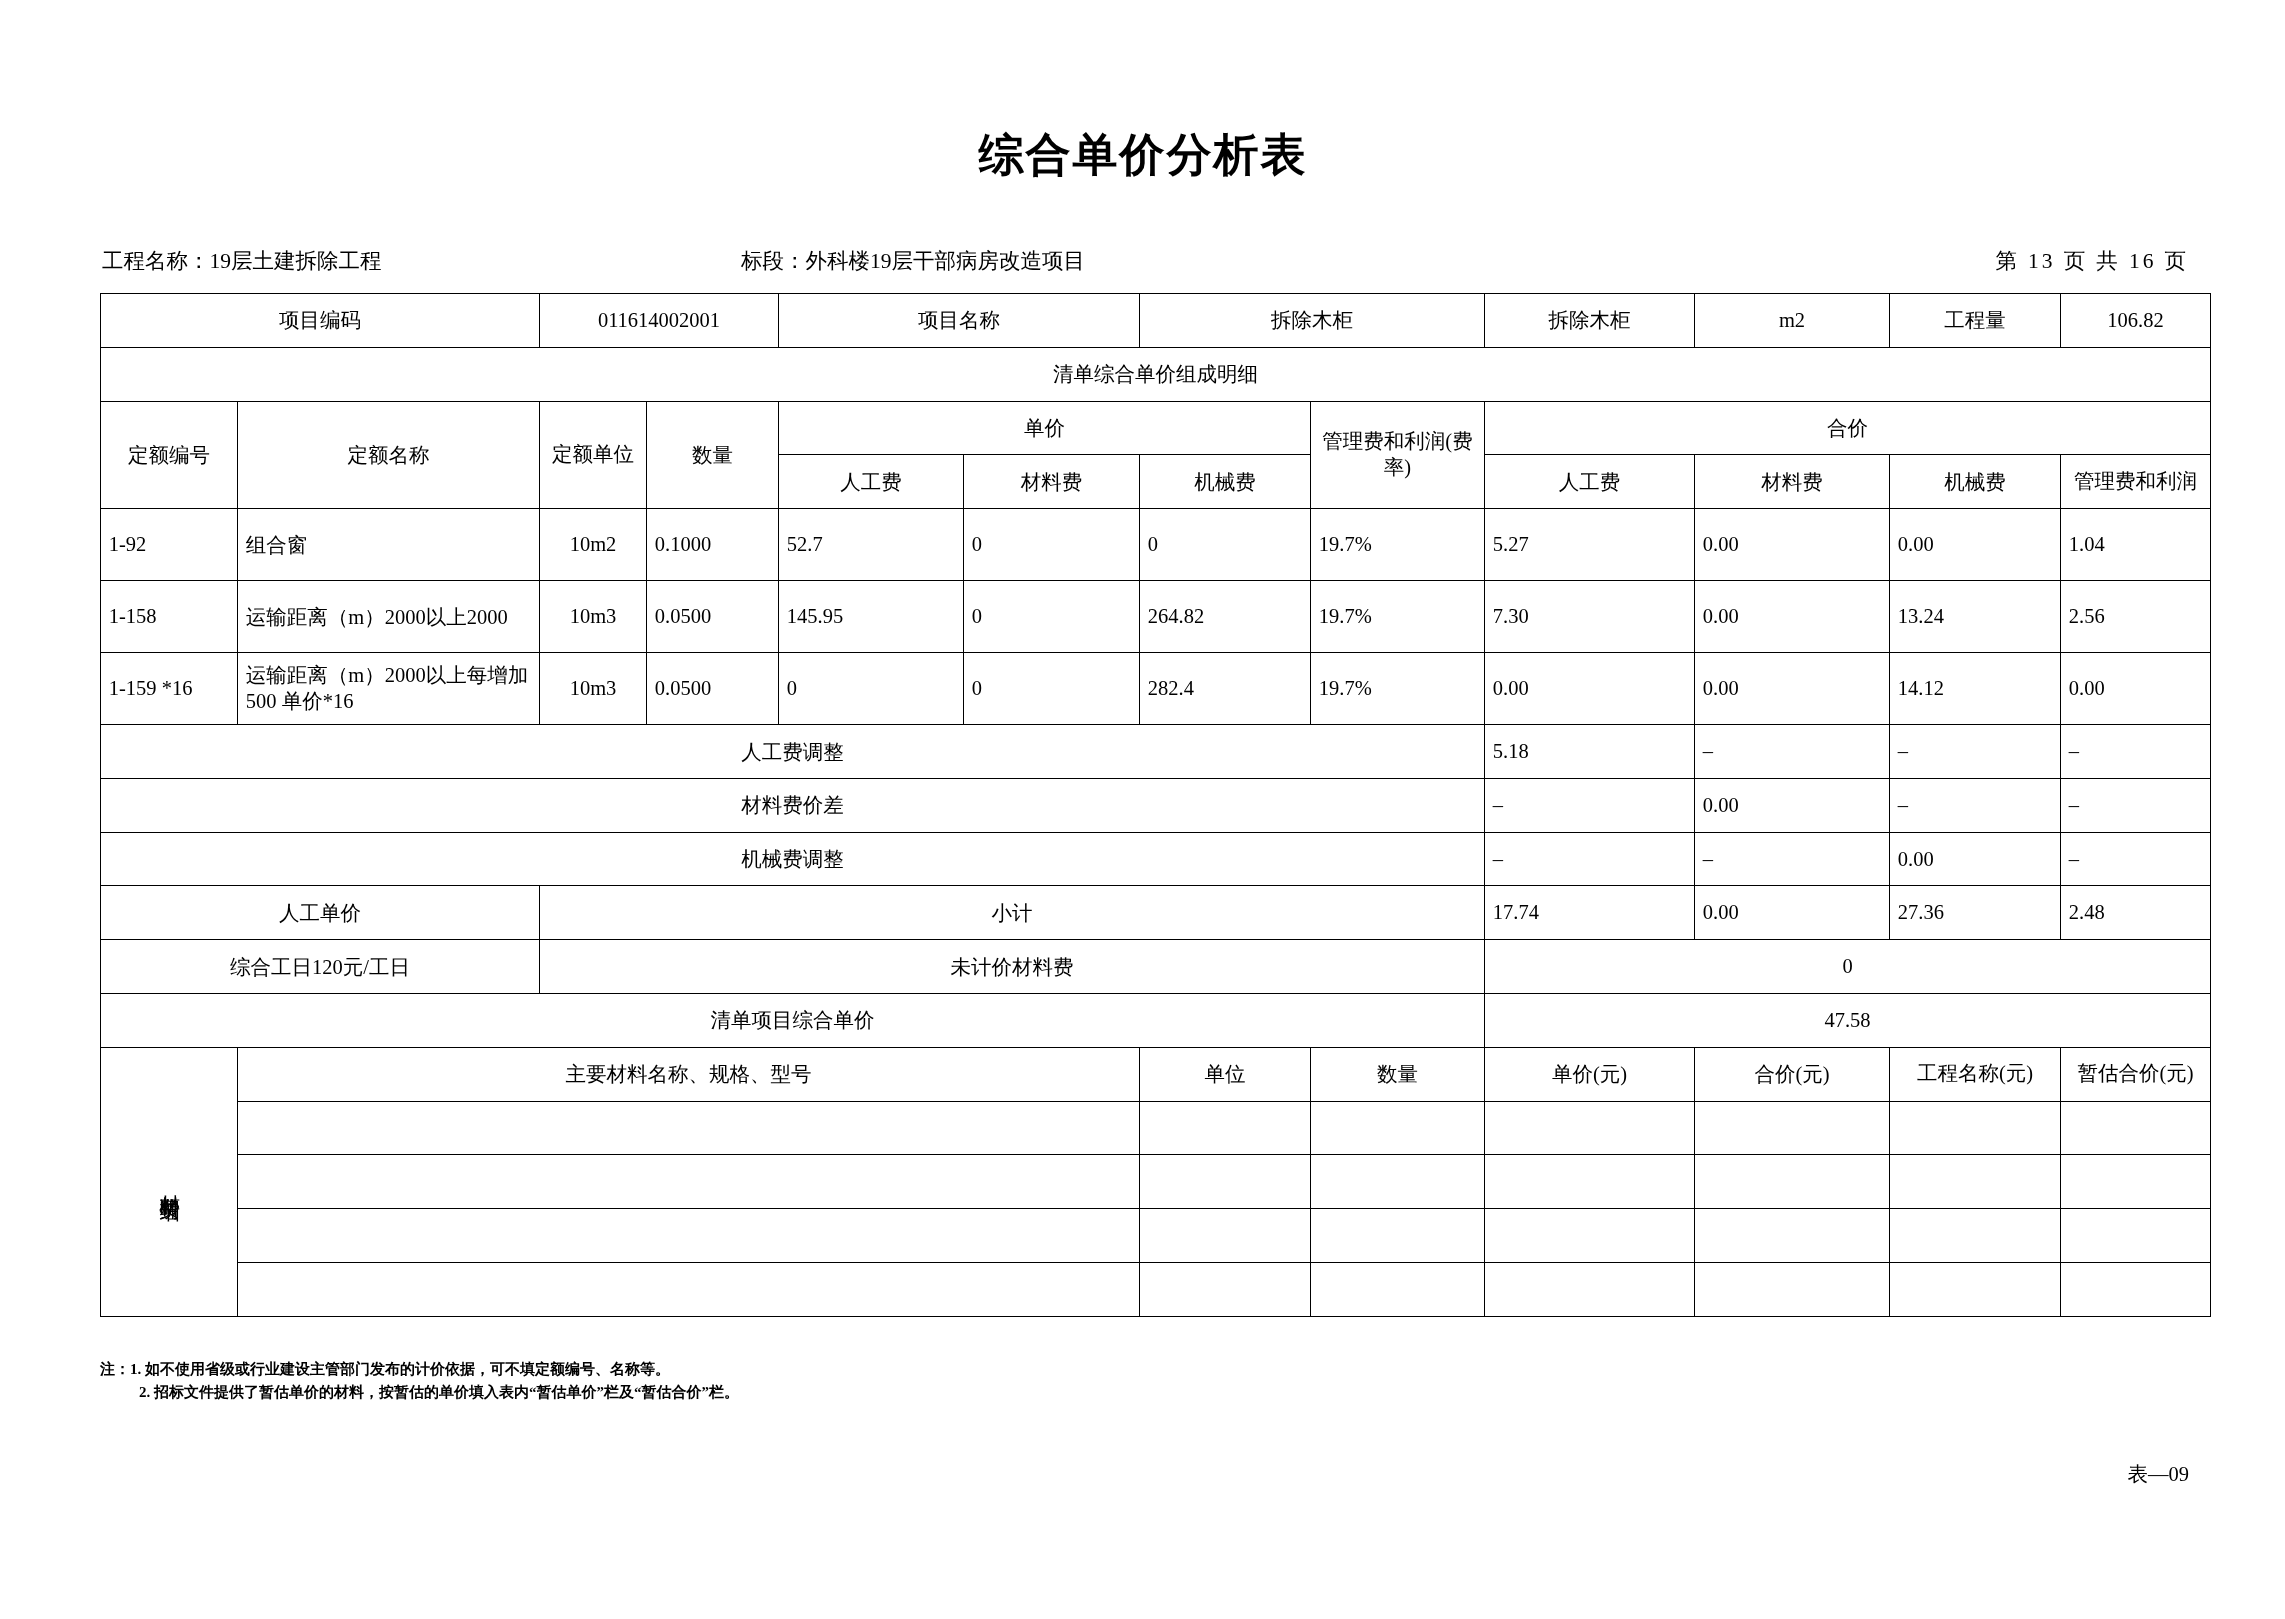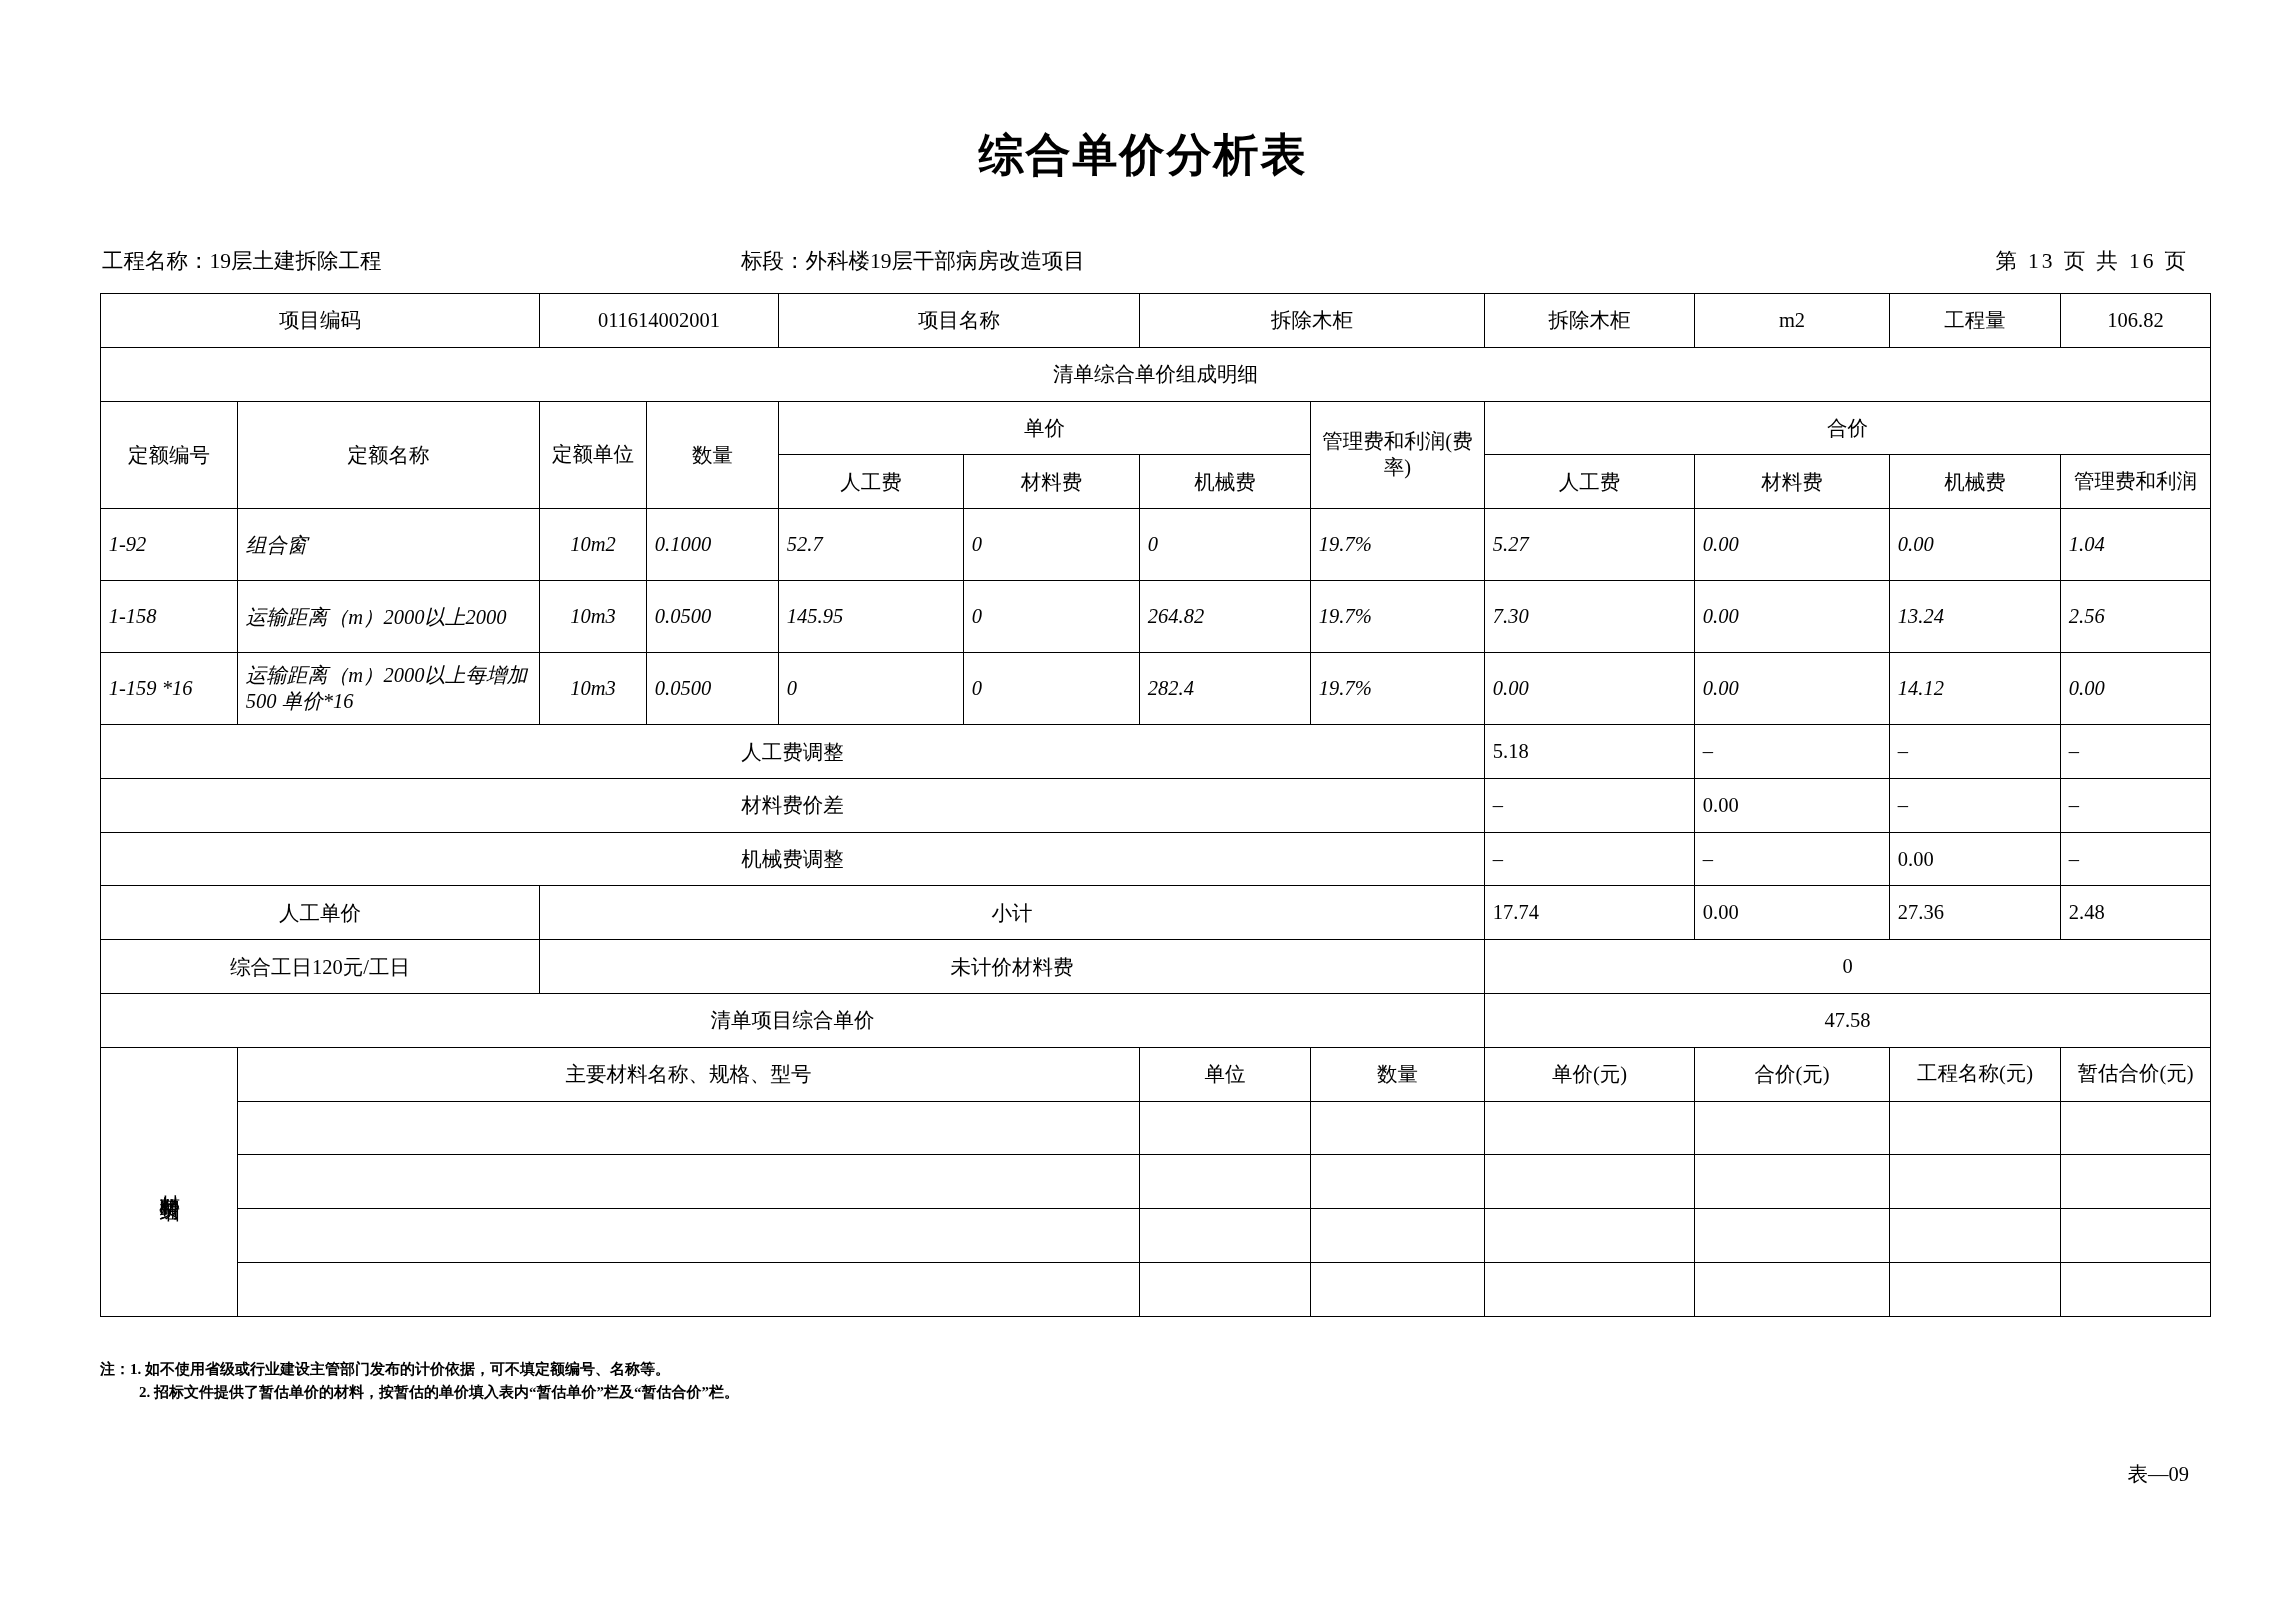--- a/index.html
+++ b/index.html
@@ -73,21 +73,21 @@
     border: 1px solid #000000;
     padding: 3.9px 7.8px;
     height: 45px;
     vertical-align: middle;
     overflow: hidden;
   }
   .c { text-align: center; }
   .r { text-align: left; }
   .l { text-align: left; }
   .two-line { line-height: 1.25; }
-  .tall { height: 72px; font-style: italic; }
+  .tall { height: 72px; }
   .vert {
     writing-mode: vertical-rl;
     text-orientation: upright;
     letter-spacing: 2px;
     line-height: 1.05;
     display: inline-block;
   }
   .matbox { height: 195px; vertical-align: middle; }
   .emptyrow td { height: 45px; }
   .notes {

